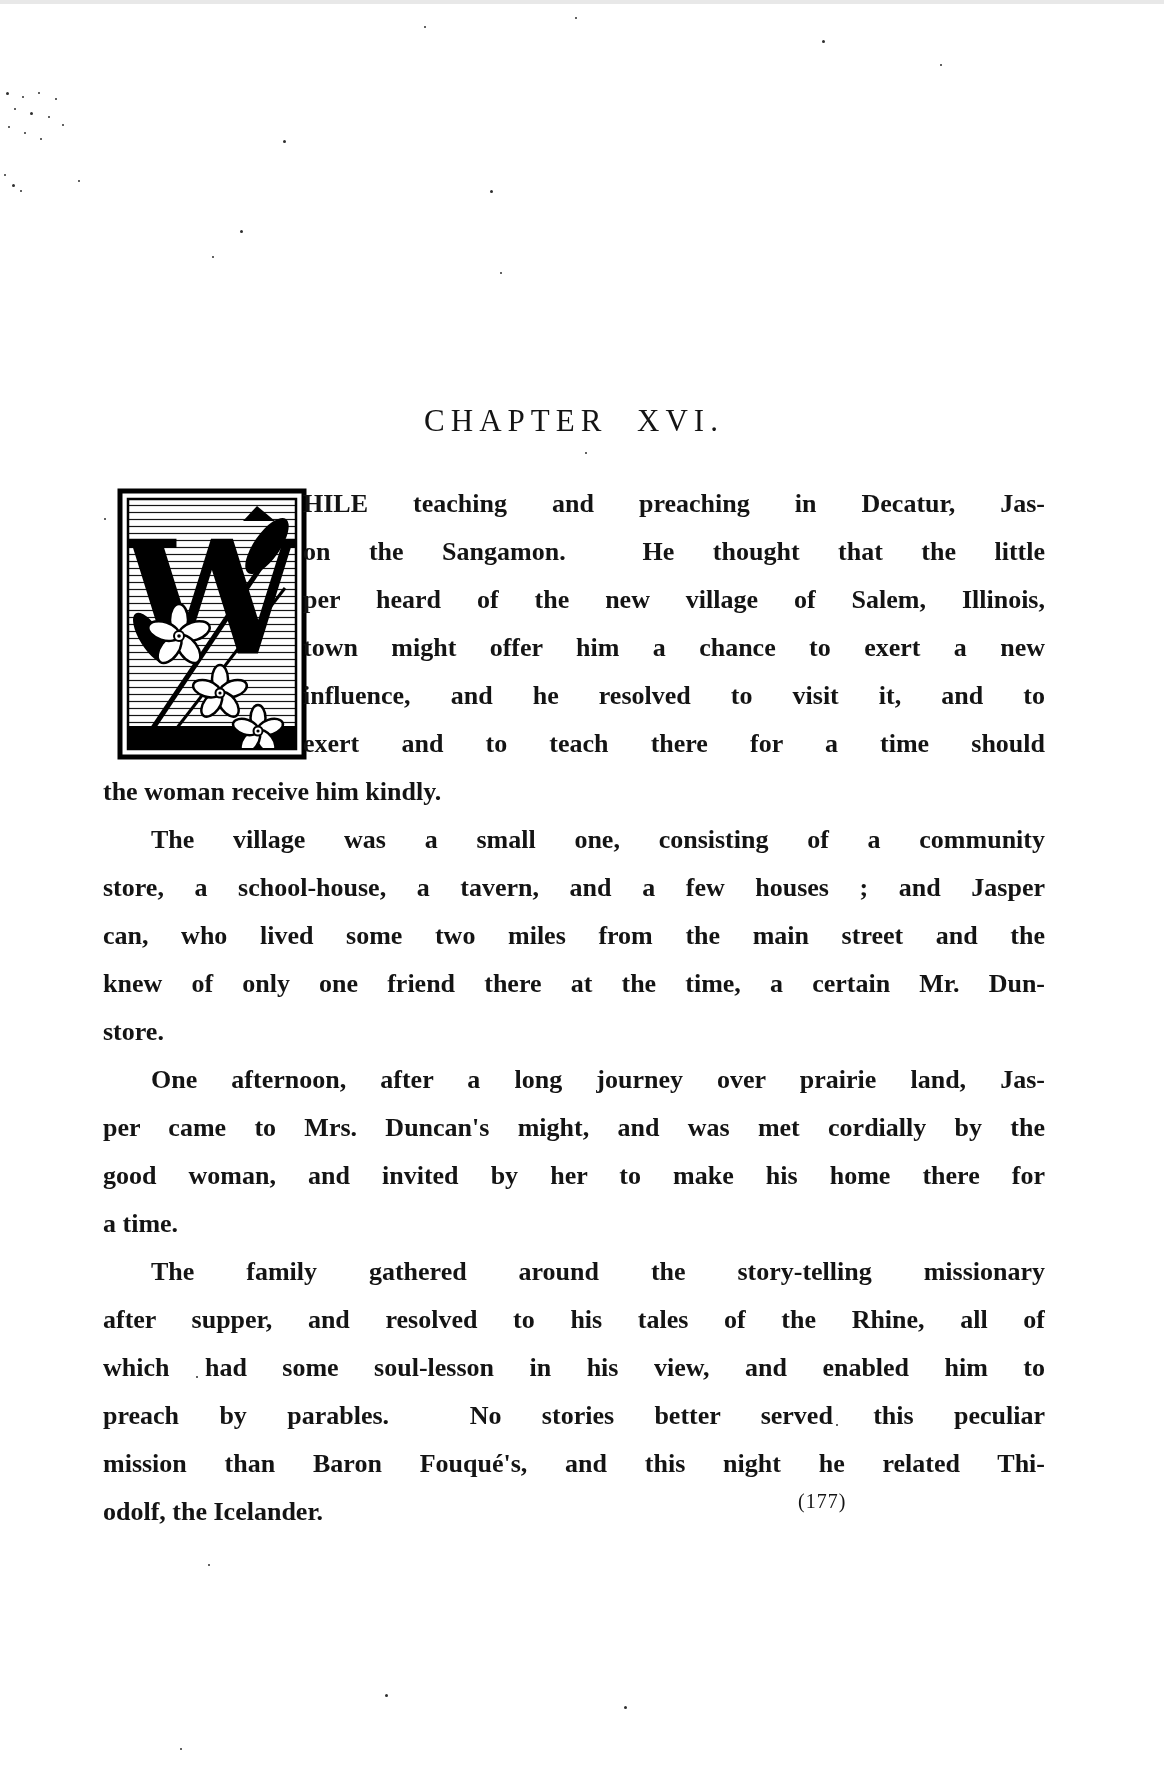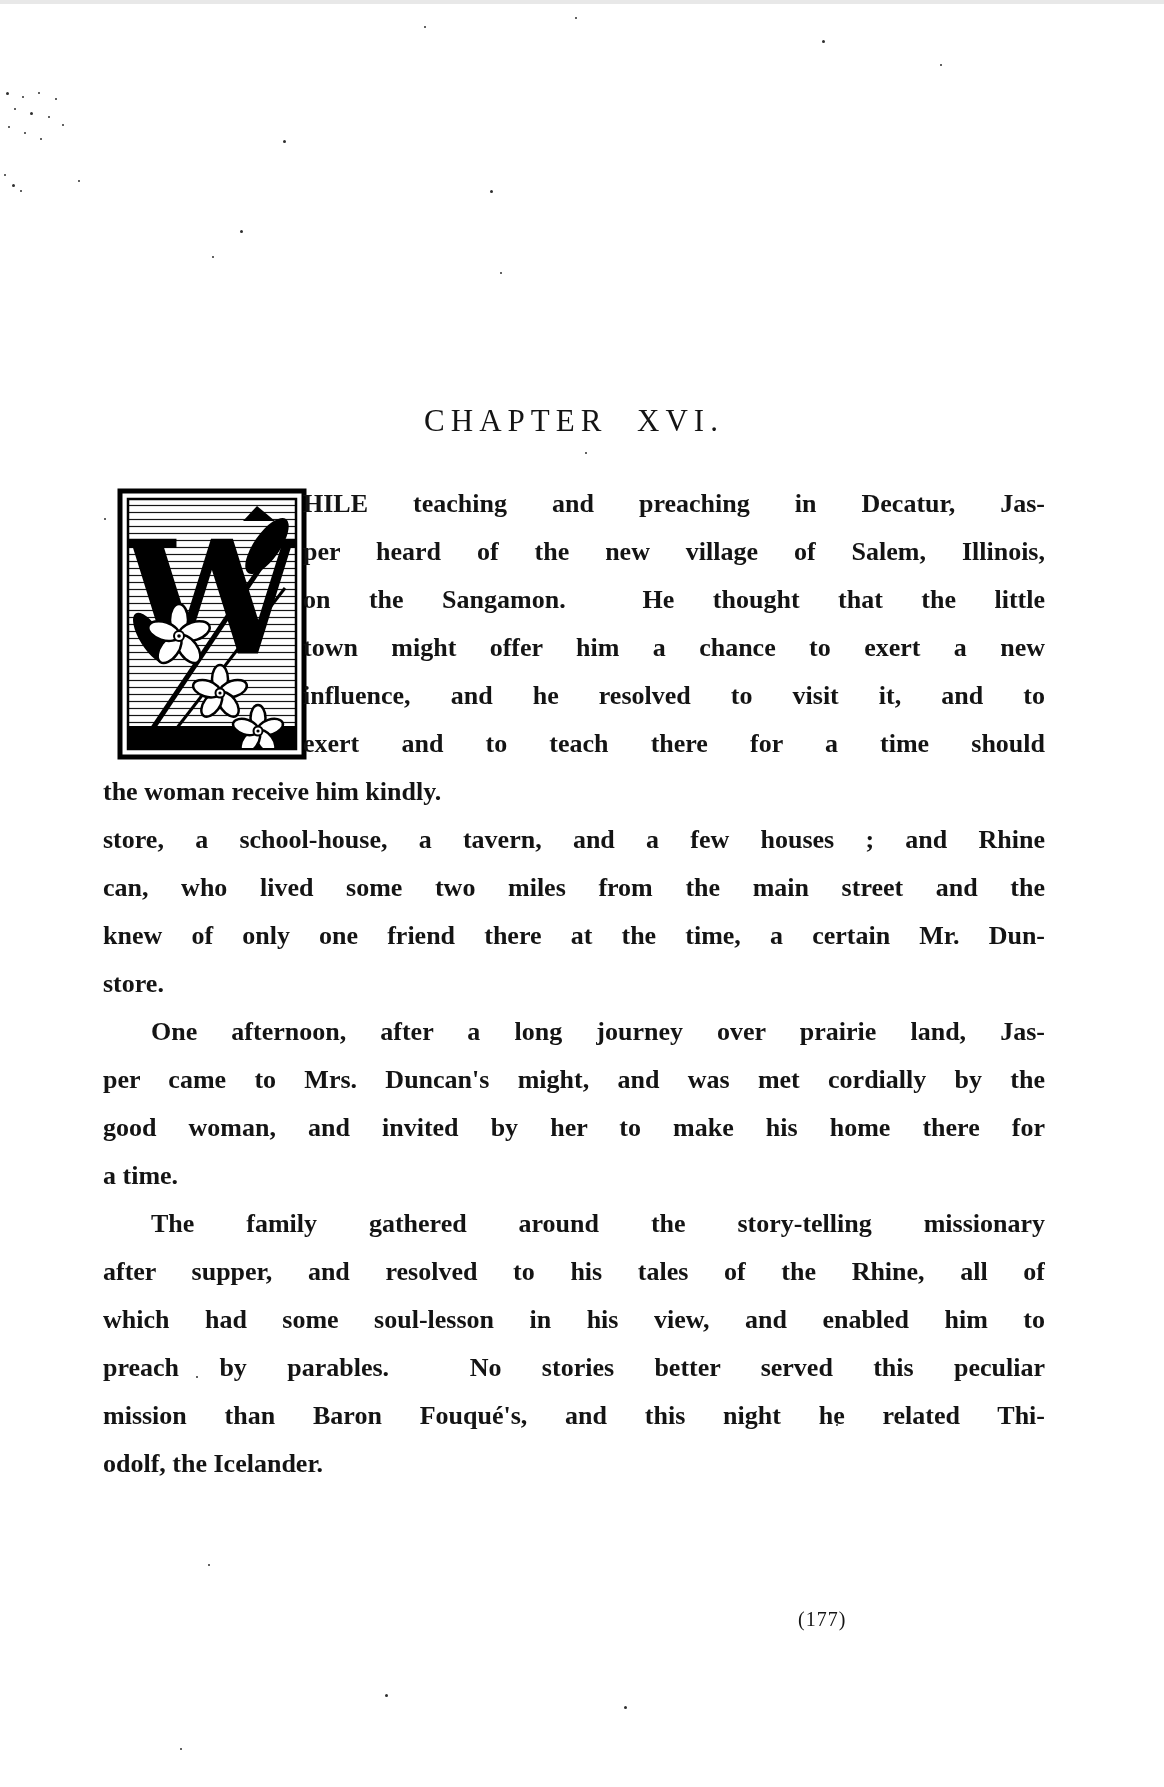--- a/index.html
+++ b/index.html
@@ -56,21 +56,21 @@
   .dropcap-float {
     float: left;
     width: 200px;
     height: 278px;
     margin: 8px 0 0 0;
   }
   .dropcap-float svg { display: block; margin-left: 14px; }
   .page-number {
     position: absolute;
     left: 798px;
-    top: 1604px;
+    top: 1486px;
     font-size: 20px;
     letter-spacing: 1px;
   }
   .speck {
     position: absolute;
     background: #2f2f2f;
     border-radius: 50%;
   }
 </style>
 </head>
@@ -126,29 +126,30 @@
           <ellipse cx="141" cy="230" rx="7.5" ry="13" fill="#fff" stroke="#000" stroke-width="2.5" transform="rotate(144 141 243)"></ellipse>
           <ellipse cx="141" cy="230" rx="7.5" ry="13" fill="#fff" stroke="#000" stroke-width="2.5" transform="rotate(216 141 243)"></ellipse>
           <ellipse cx="141" cy="230" rx="7.5" ry="13" fill="#fff" stroke="#000" stroke-width="2.5" transform="rotate(288 141 243)"></ellipse>
           <circle cx="141" cy="243" r="4.5" fill="#fff" stroke="#000" stroke-width="2"></circle>
           <circle cx="141" cy="243" r="1.6" fill="#000"></circle>
         </g>
       </g>
     </svg>
   </div>
           <div class="line">HILE teaching and preaching in Decatur, Jas-</div>
+          <div class="line">on the Sangamon.  He thought that the little</div>
           <div class="line">per heard of the new village of Salem, Illinois,</div>
-          <div class="line">on the Sangamon.  He thought that the little</div>
           <div class="line">town might offer him a chance to exert a new</div>
           <div class="line">influence, and he resolved to visit it, and to</div>
           <div class="line">exert and to teach there for a time should</div>
           <div class="line last">the woman receive him kindly.</div>
         </div>
         <div class="para">
-          <div class="line">store, a school-house, a tavern, and a few houses ; and Rhine</div>
+          <div class="line indent">The village was a small one, consisting of a community</div>
+          <div class="line">store, a school-house, a tavern, and a few houses ; and Jasper</div>
           <div class="line">can, who lived some two miles from the main street and the</div>
           <div class="line">knew of only one friend there at the time, a certain Mr. Dun-</div>
           <div class="line last">store.</div>
         </div>
         <div class="para">
           <div class="line indent">One afternoon, after a long journey over prairie land, Jas-</div>
           <div class="line">per came to Mrs. Duncan's might, and was met cordially by the</div>
           <div class="line">good woman, and invited by her to make his home there for</div>
           <div class="line last">a time.</div>
         </div>

